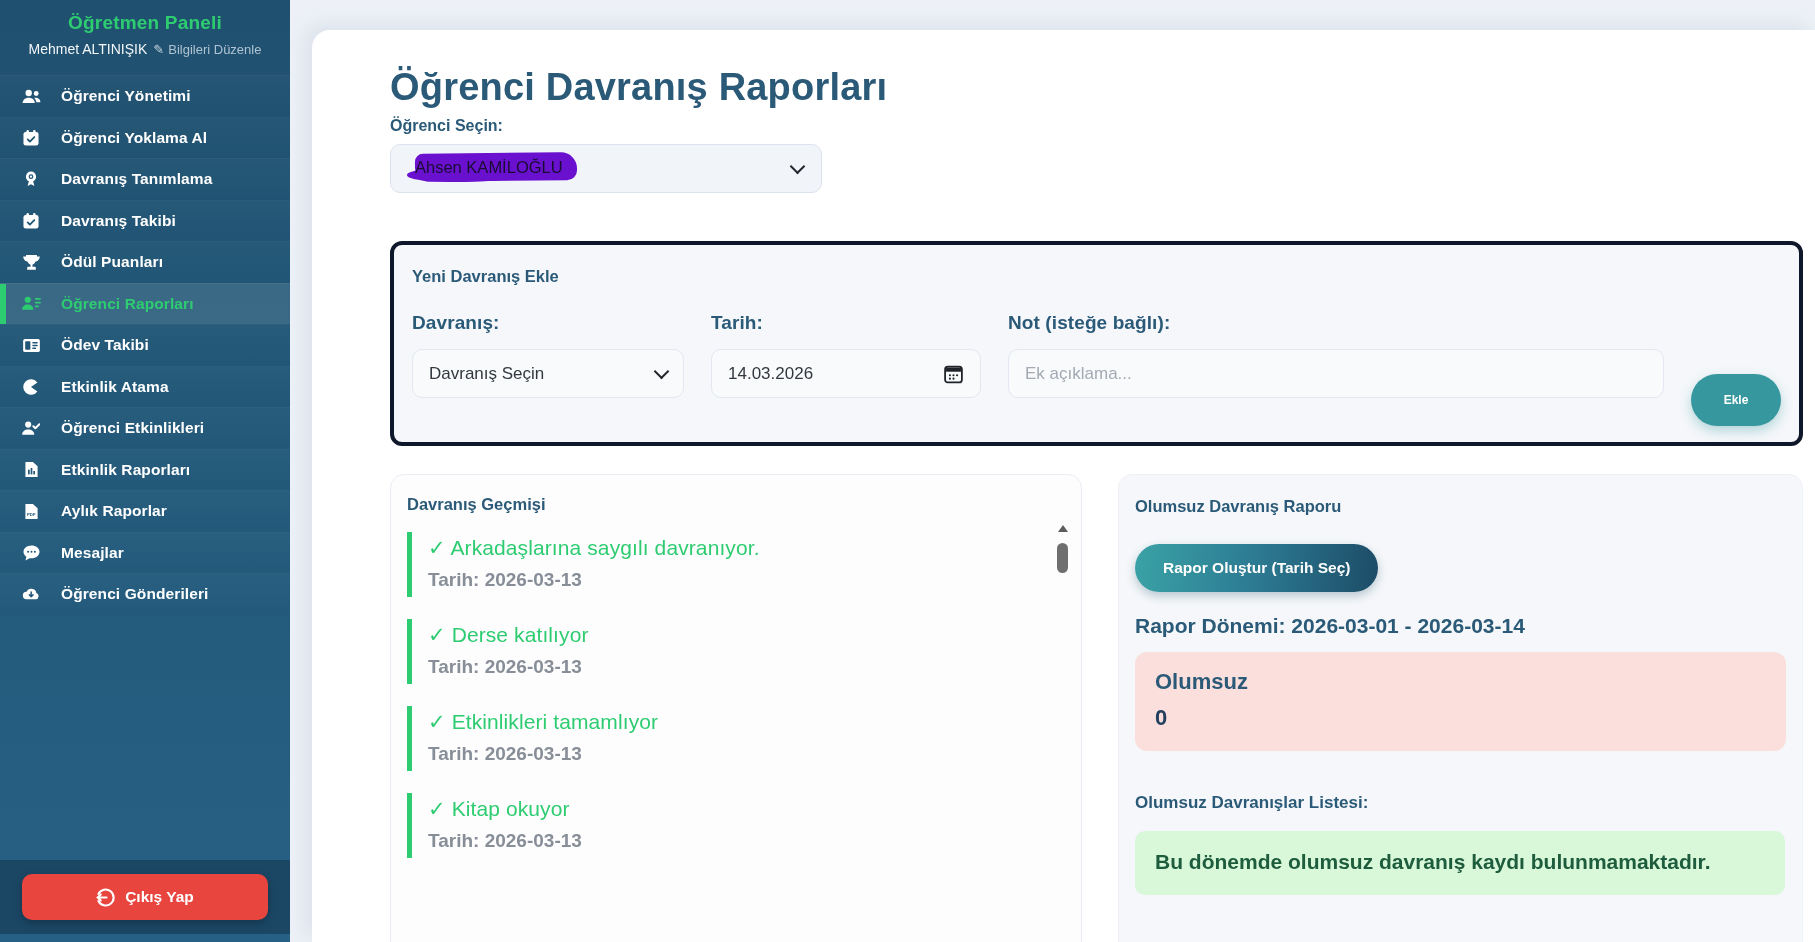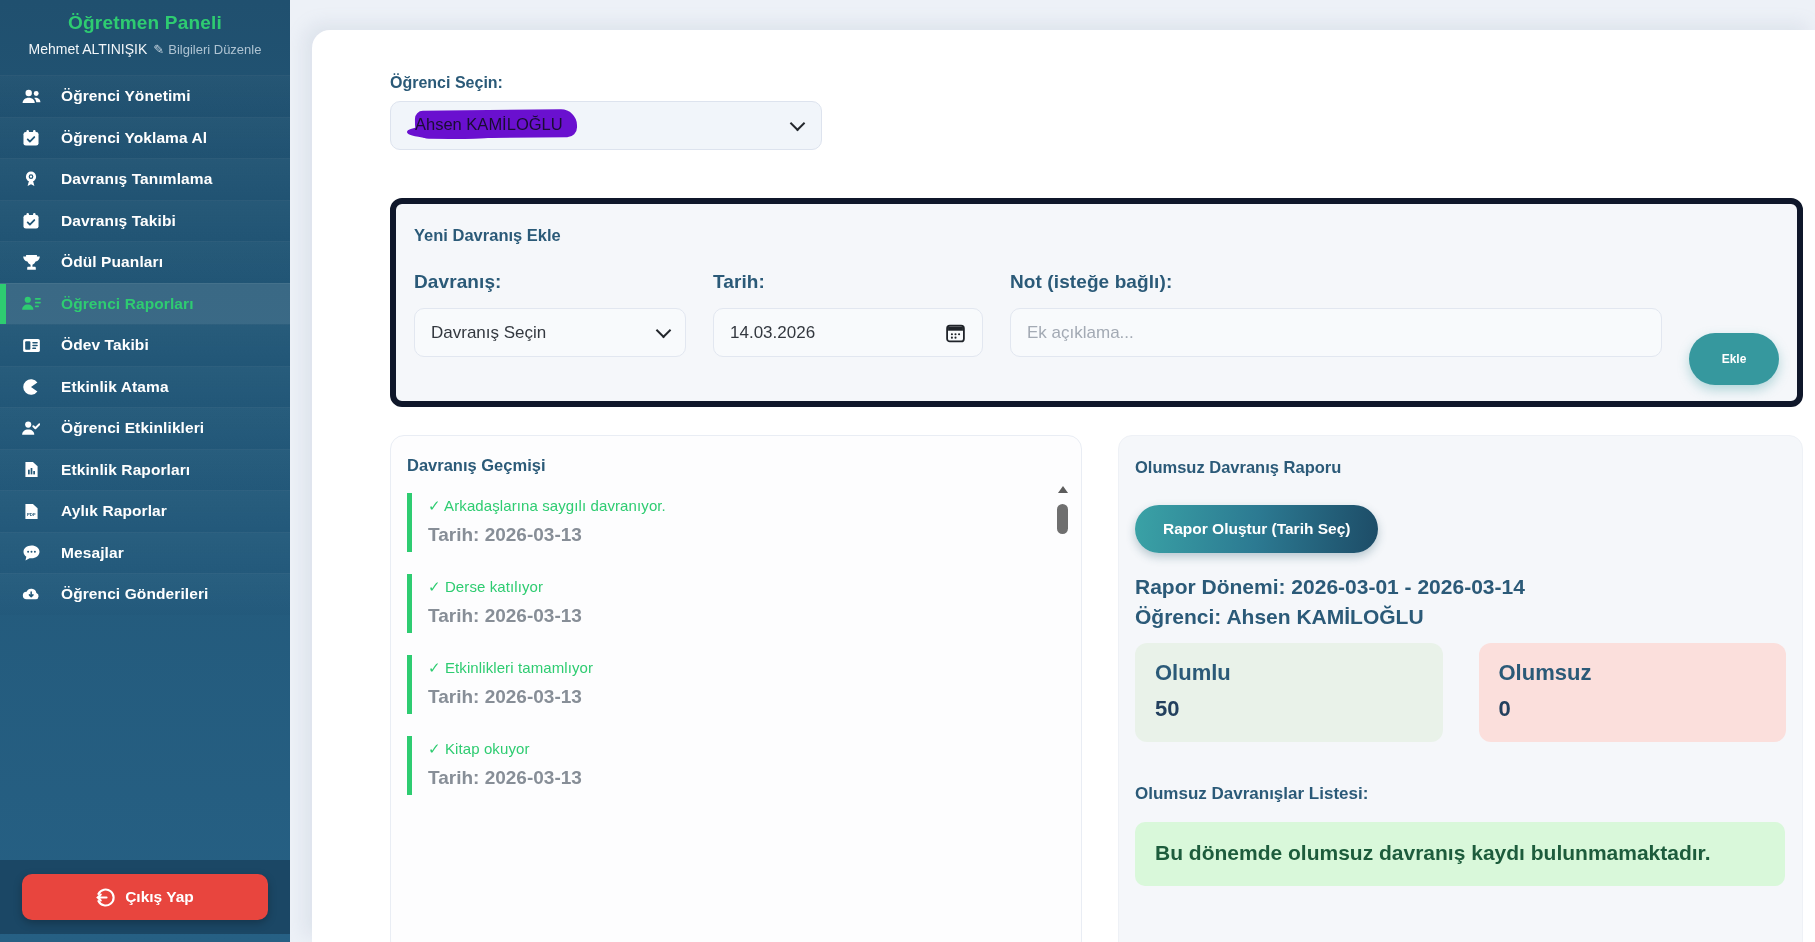--- a/index.html
+++ b/index.html
@@ -68,21 +68,21 @@
     background:#6a10cf;border-radius:8px 16px 10px 14px;transform:rotate(-.6deg);
   }
   .scribble::after{
     content:"";position:absolute;left:-2px;top:42%;width:72%;height:58%;
     background:#6a10cf;border-radius:45% 55% 50% 60%;transform:rotate(-2deg);
   }
   .scribble-text{position:relative;z-index:2;font-size:16.5px;color:#190d33;font-weight:400;}
 
   
   .form-card{
-    margin-top:48px;background:#f5f7fa;border:6px solid #0f172a;border-radius:12px;
+    margin-top:48px;background:#f5f7fa;border:4px solid #0f172a;border-radius:12px;
     padding:22px 18px 16px;box-sizing:border-box;width:1413px;
   }
   .card-title{font-size:16.5px;font-weight:700;color:#2b5a78;}
   .form-row{display:flex;align-items:flex-start;gap:27px;margin-top:26px;}
   .field label{display:block;font-size:19px;font-weight:700;color:#2b5a78;letter-spacing:.1px;}
   .field .input{
     margin-top:15px;height:49px;box-sizing:border-box;border-radius:10px;
     background:#f8fafc;border:1px solid #e2e7f0;display:flex;align-items:center;
     padding:0 16px;font-size:17px;color:#33383f;cursor:pointer;
   }
@@ -100,21 +100,21 @@
 
   
   .bottom-row{display:flex;gap:36px;margin-top:28px;align-items:flex-start;}
   .history-card{
     position:relative;width:692px;box-sizing:border-box;height:520px;
     background:#fdfdfe;border:1px solid #e9edf4;border-radius:14px;
     padding:20px 60px 0 16px;overflow:hidden;
   }
   .history-list{margin-top:18px;}
   .h-item{border-left:5px solid #2ecc71;padding:4px 0 6px 16px;margin-bottom:22px;}
-  .h-text{font-size:15px;color:#2ecc71;font-weight:400;letter-spacing:.1px;}
+  .h-text{font-size:21px;color:#2ecc71;font-weight:400;letter-spacing:.1px;}
   .h-date{margin-top:9px;font-size:19px;font-weight:700;color:#878e97;}
   .scrollbar{position:absolute;top:50px;right:12px;bottom:0;width:13px;display:flex;flex-direction:column;align-items:center;cursor:pointer;}
   .sb-up{width:0;height:0;border-left:5px solid transparent;border-right:5px solid transparent;border-bottom:7px solid #5c5c5c;}
   .sb-thumb{width:11px;height:30px;background:#6f6f6f;border-radius:6px;margin-top:11px;}
 
   .report-card{
     flex:1;box-sizing:border-box;height:520px;
     background:#f5f7fa;border:1px solid #eef1f6;border-radius:14px;
     padding:22px 16px 20px;overflow:hidden;
   }
@@ -299,20 +299,21 @@
           </svg>
         </span>
         <span>Çıkış Yap</span>
       </button>
     </div>
   </aside>
 
   <main class="main">
     <div class="content-card">
 
+      <h1 class="page-title">Öğrenci Davranış Raporları</h1>
 
       <div class="select-label">Öğrenci Seçin:</div>
       <div class="student-select">
         <span class="scribble">
           <span class="scribble-text">Ahsen KAMİLOĞLU</span>
         </span>
         <span class="chev"></span>
       </div>
 
       <section class="form-card">
@@ -375,26 +376,21 @@
           <div class="scrollbar">
             <div class="sb-up"></div>
             <div class="sb-thumb"></div>
           </div>
         </section>
 
         <section class="report-card">
           <div class="card-title">Olumsuz Davranış Raporu</div>
           <button class="report-btn">Rapor Oluştur (Tarih Seç)</button>
           <div class="report-period">Rapor Dönemi: 2026-03-01 - 2026-03-14</div>
-          <div class="report-student">Öğrenci: Ahsen KAMİLOĞLU</div>
           <div class="stats-row">
-            <div class="stat positive">
-              <div class="stat-label">Olumlu</div>
-              <div class="stat-value">50</div>
-            </div>
             <div class="stat negative">
               <div class="stat-label">Olumsuz</div>
               <div class="stat-value">0</div>
             </div>
           </div>
           <div class="list-label">Olumsuz Davranışlar Listesi:</div>
           <div class="empty-box">
             <span>Bu dönemde olumsuz davranış kaydı bulunmamaktadır.</span>
           </div>
         </section>

